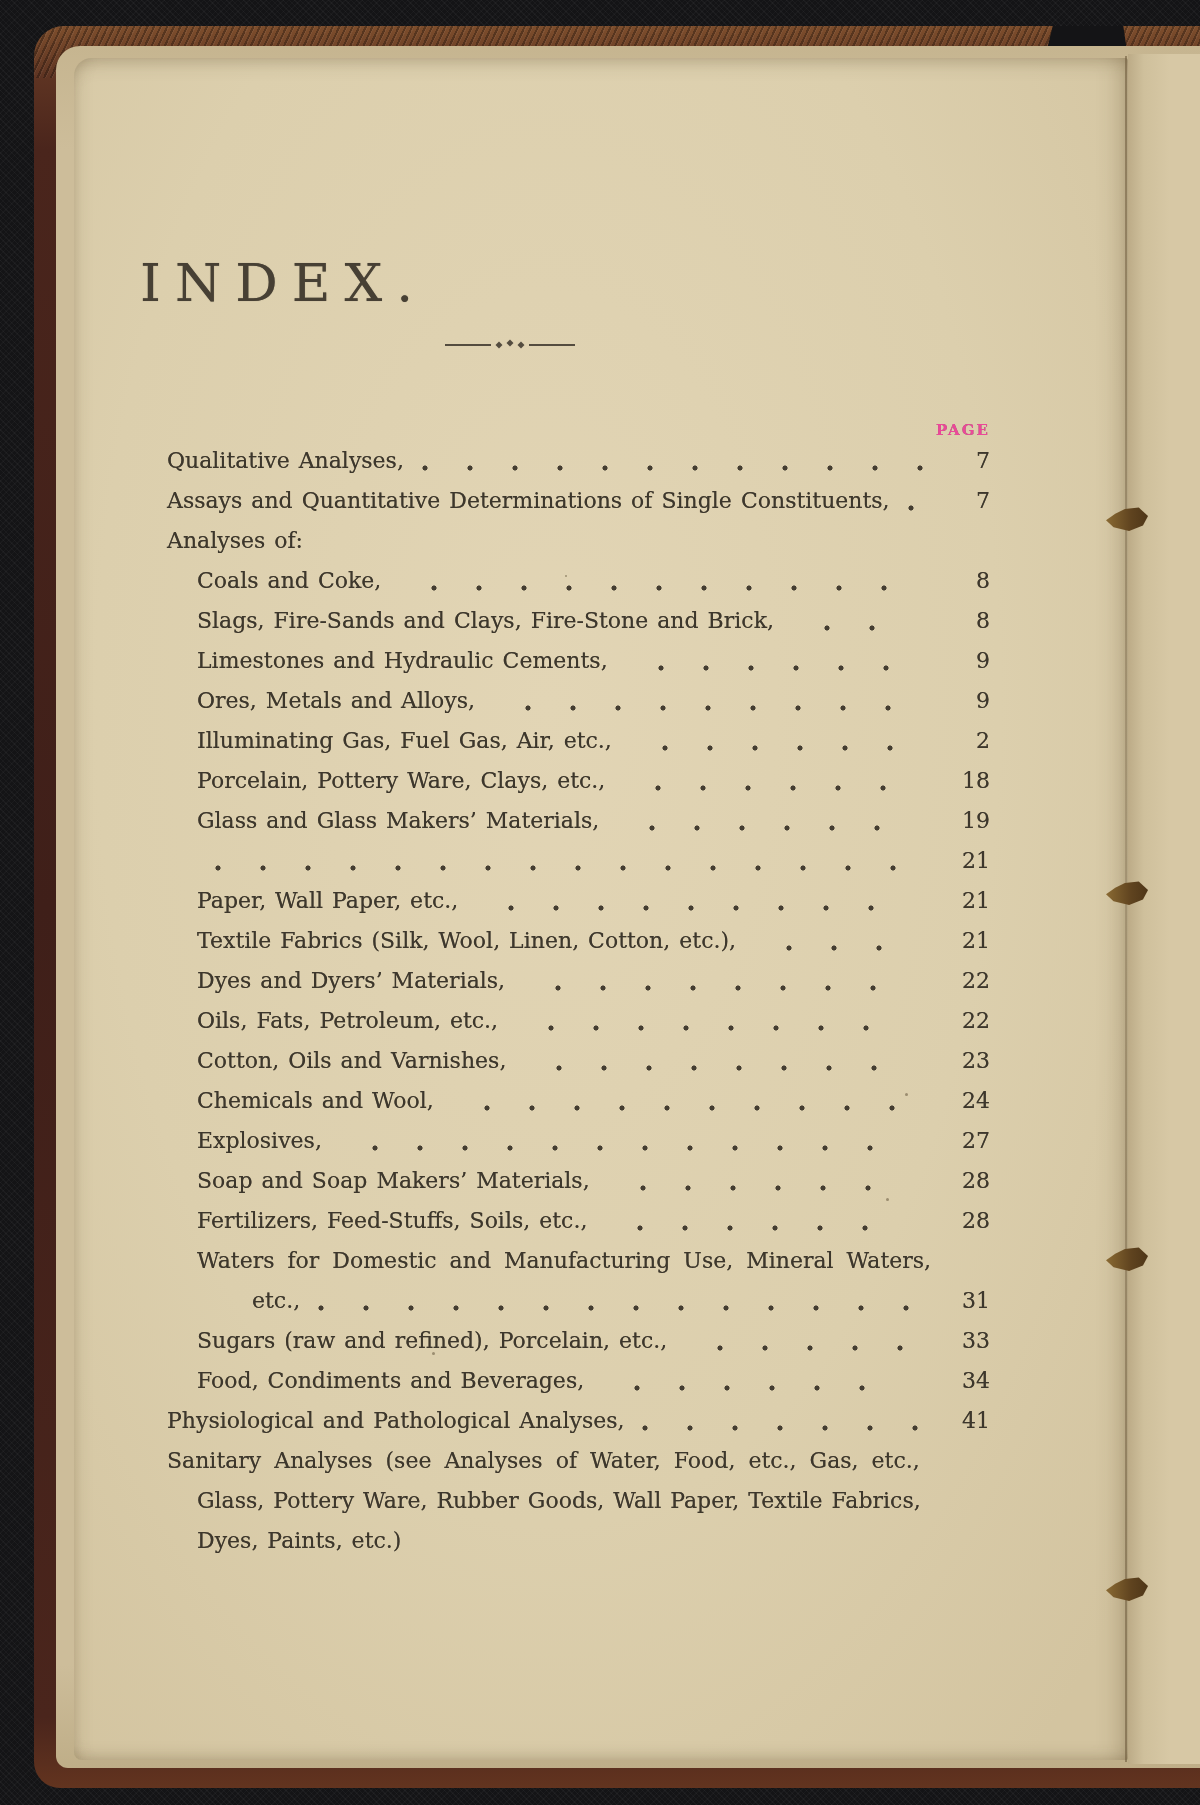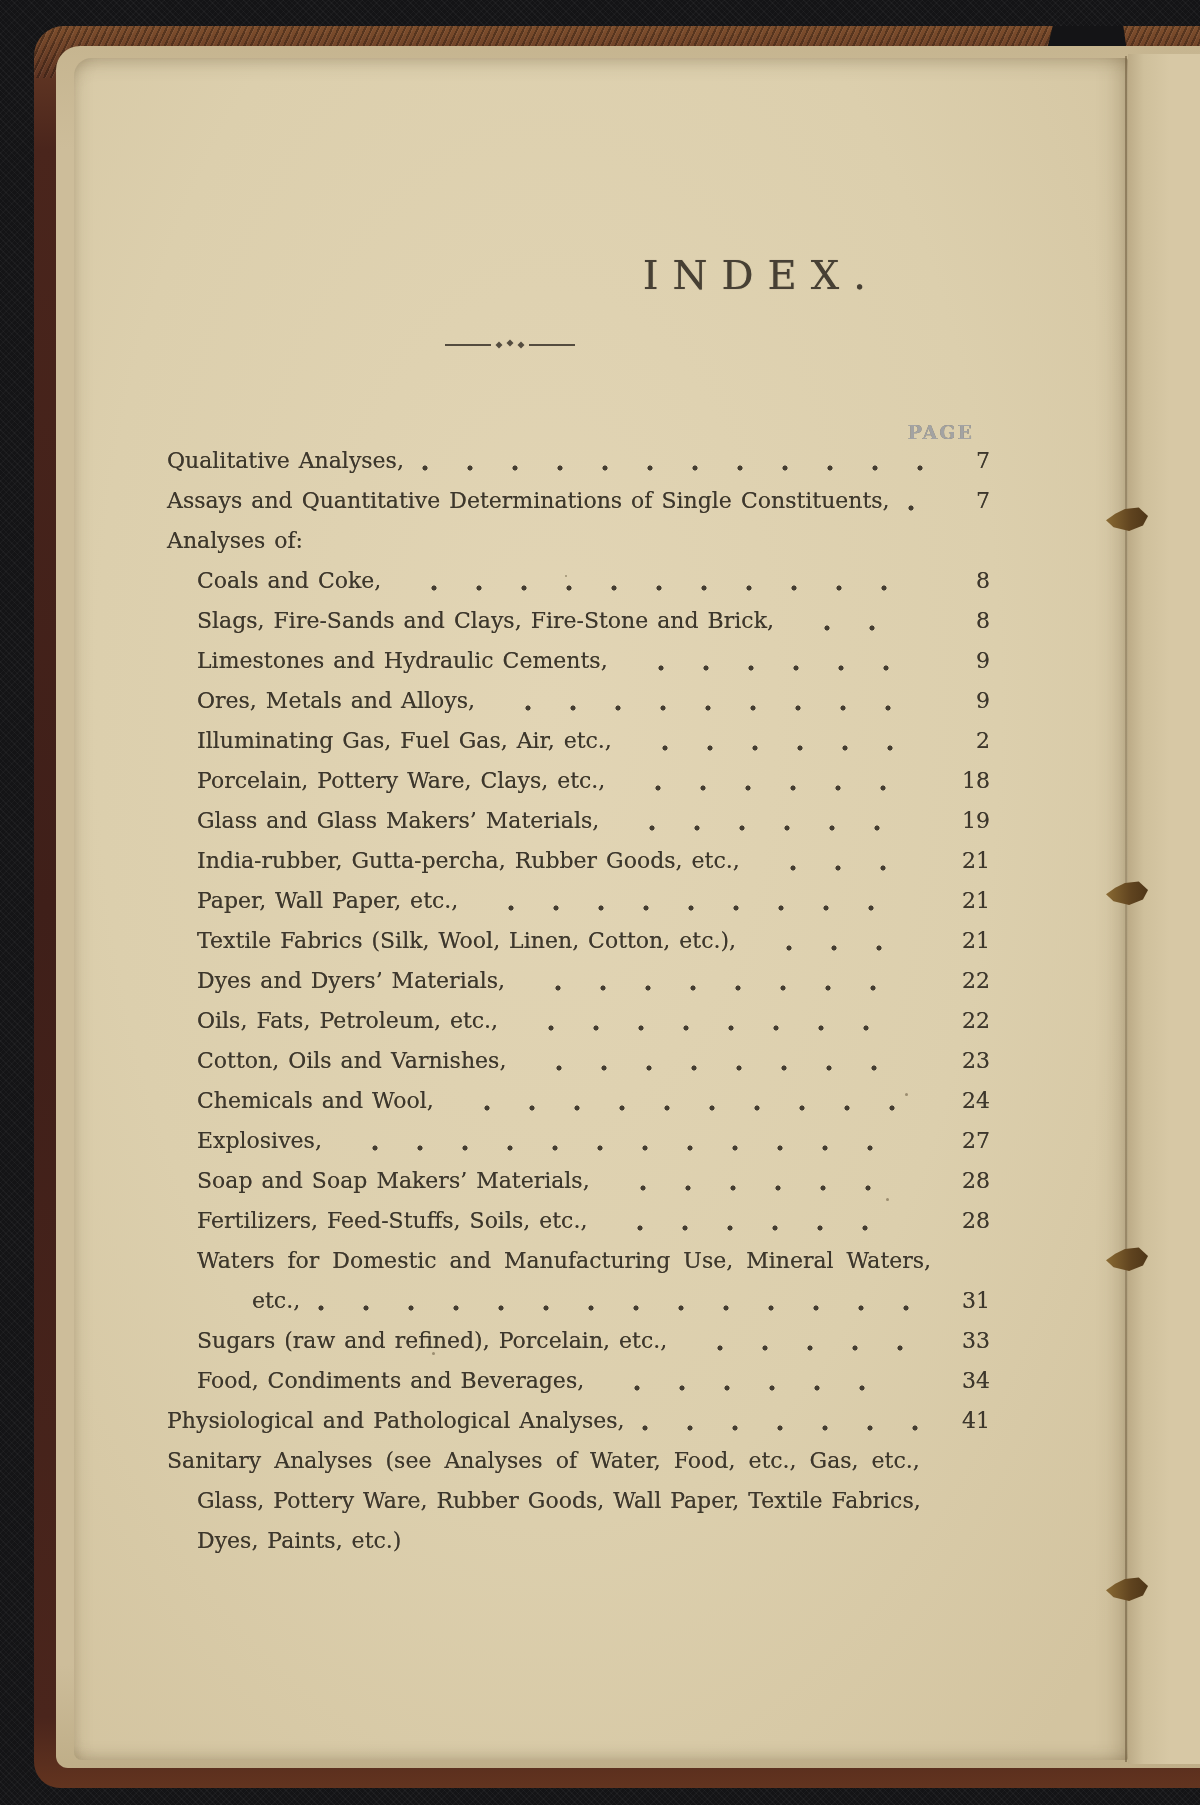--- a/index.html
+++ b/index.html
@@ -48,41 +48,41 @@
   }
   .stitch{
     position:absolute;left:1106px;width:42px;height:26px;
     background:linear-gradient(90deg,#8a6a33 0%,#5f431f 60%,#4e3618 100%);
     clip-path:polygon(0% 55%,22% 30%,45% 12%,78% 6%,100% 38%,88% 75%,55% 96%,18% 82%);
     box-shadow:0 0 3px rgba(60,40,15,0.6);
   }
   .speck{position:absolute;border-radius:50%;background:rgba(90,75,50,0.5);}
 
   .title{
-    position:absolute;left:140px;top:252px;width:740px;text-align:right;
-    font-size:40px;letter-spacing:14px;color:#474034;font-weight:400;
+    position:absolute;left:140px;top:252px;width:740px;text-align:left;
+    font-size:53px;letter-spacing:14px;color:#474034;font-weight:400;
     text-shadow:0 0 0.7px rgba(71,64,52,0.7);
   }
   .orn{
     position:absolute;left:140px;top:340px;width:740px;
     display:flex;align-items:center;justify-content:center;gap:5px;
   }
   .orn .bar{width:46px;height:2px;background:#544c3f;}
   .orn .dot{width:6px;height:6px;background:#544c3f;transform:rotate(45deg) scale(0.82);}
   .orn .dot.mid{margin-bottom:3px;}
 
   .toc{
     position:absolute;left:167px;top:441px;width:823px;
     font-size:22px;color:#3d372c;
     text-shadow:0 0 0.6px rgba(61,55,44,0.65);
     word-spacing:2px;
   }
   .page-col-header{
-    position:absolute;right:16px;top:-20px;
-    font-size:19px;letter-spacing:2px;color:#a3a3a3;font-weight:bold;
+    position:absolute;right:0px;top:-20px;
+    font-size:15px;letter-spacing:2px;color:#ec4899;font-weight:bold;
   }
   .row{display:flex;height:40px;line-height:40px;align-items:flex-start;}
   .row .label{white-space:nowrap;}
   .row .leader{
     flex:1;height:6px;align-self:flex-end;margin:0 8px 10px 18px;
     background-image:radial-gradient(circle at 3px 3px,#443d31 2.2px,rgba(0,0,0,0) 2.9px);
     background-size:45px 6px;background-repeat:repeat-x;background-position:left bottom;
   }
   .row .pageno{width:46px;text-align:right;white-space:nowrap;}
   .row.ind1{padding-left:30px;gap:32px;}
@@ -166,21 +166,20 @@
     <span class="label">Porcelain, Pottery Ware, Clays, etc.,</span>
     <span class="leader"></span>
     <span class="pageno">18</span>
   </div>
     <div class="row ind1">
     <span class="label">Glass and Glass Makers’ Materials,</span>
     <span class="leader"></span>
     <span class="pageno">19</span>
   </div>
     <div class="row ind1">
-    <span class="label">India-rubber, Gutta-percha, Rubber Goods, etc.,</span>
     <span class="leader"></span>
     <span class="pageno">21</span>
   </div>
     <div class="row ind1">
     <span class="label">Paper, Wall Paper, etc.,</span>
     <span class="leader"></span>
     <span class="pageno">21</span>
   </div>
     <div class="row ind1">
     <span class="label">Textile Fabrics (Silk, Wool, Linen, Cotton, etc.),</span>

